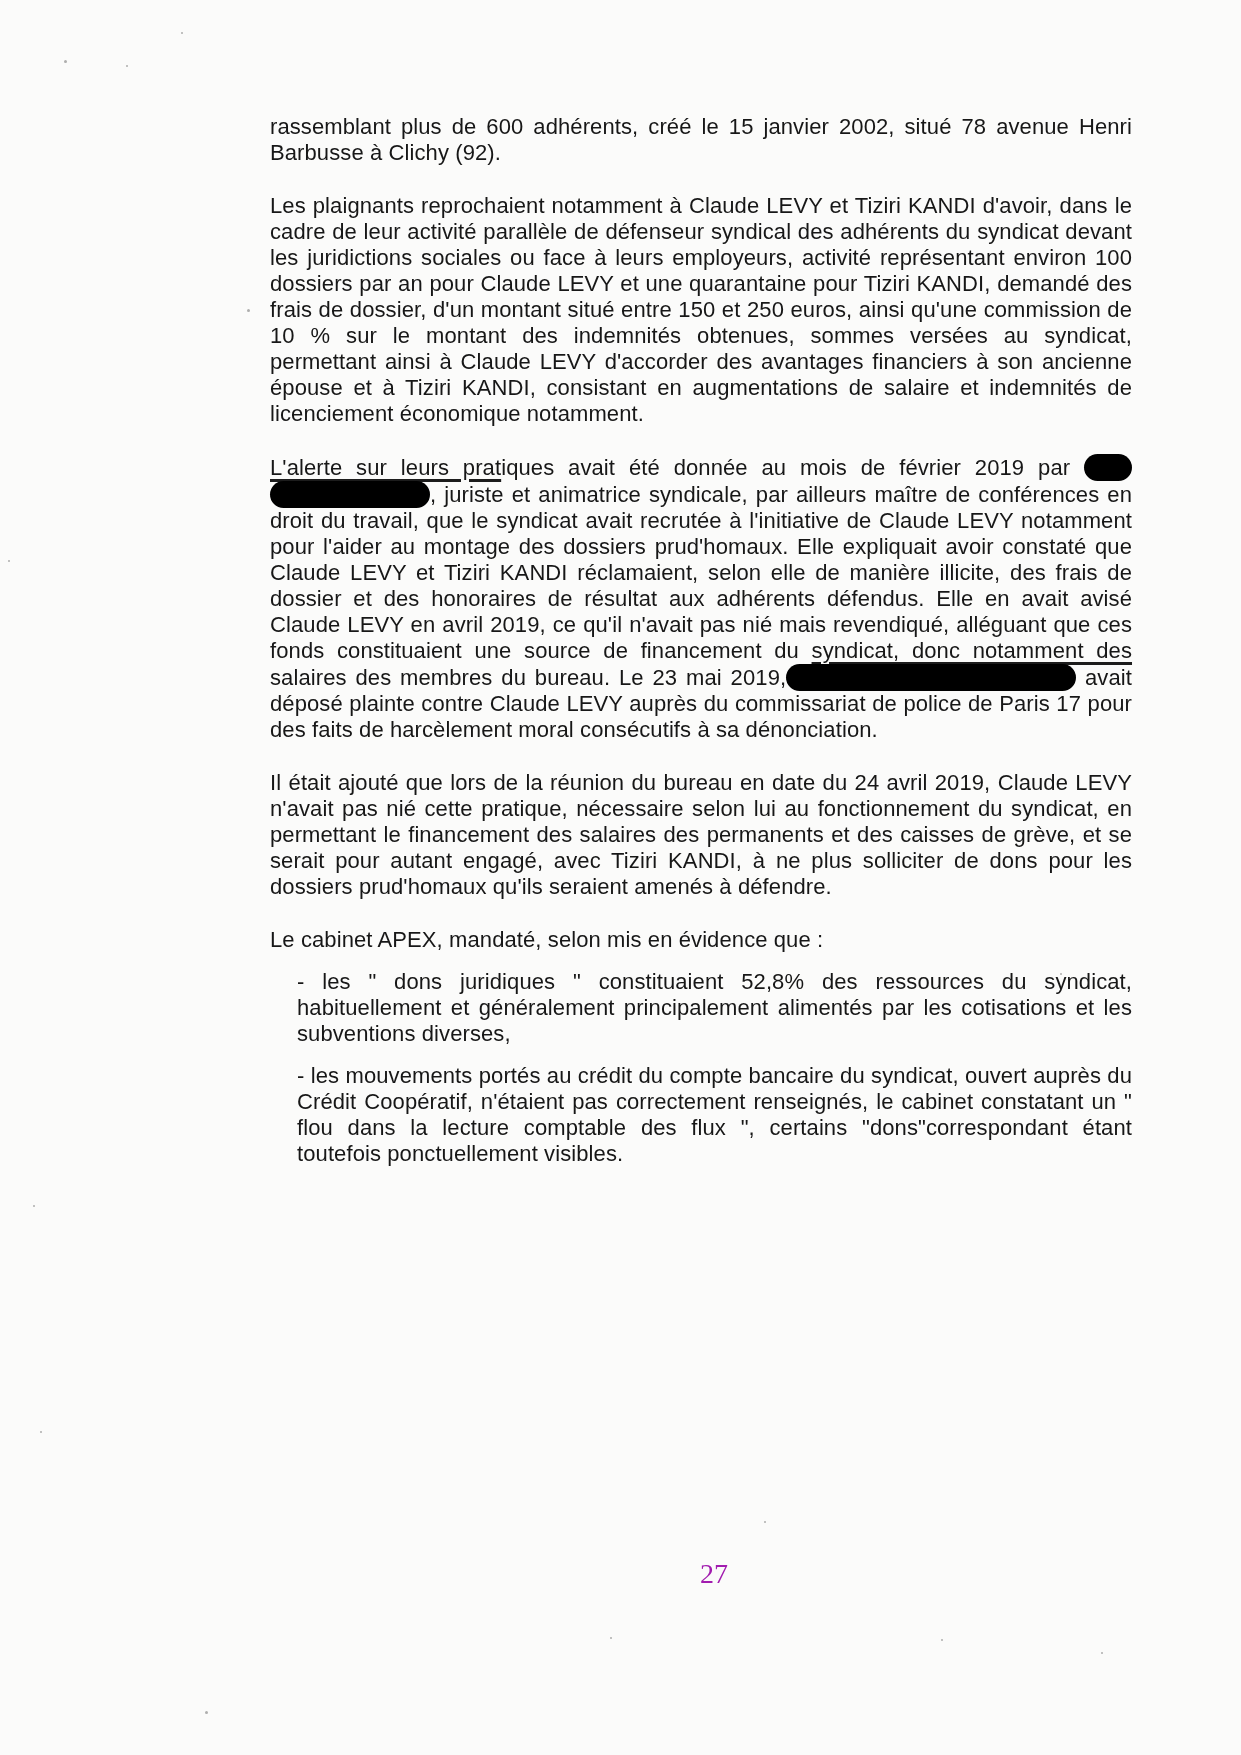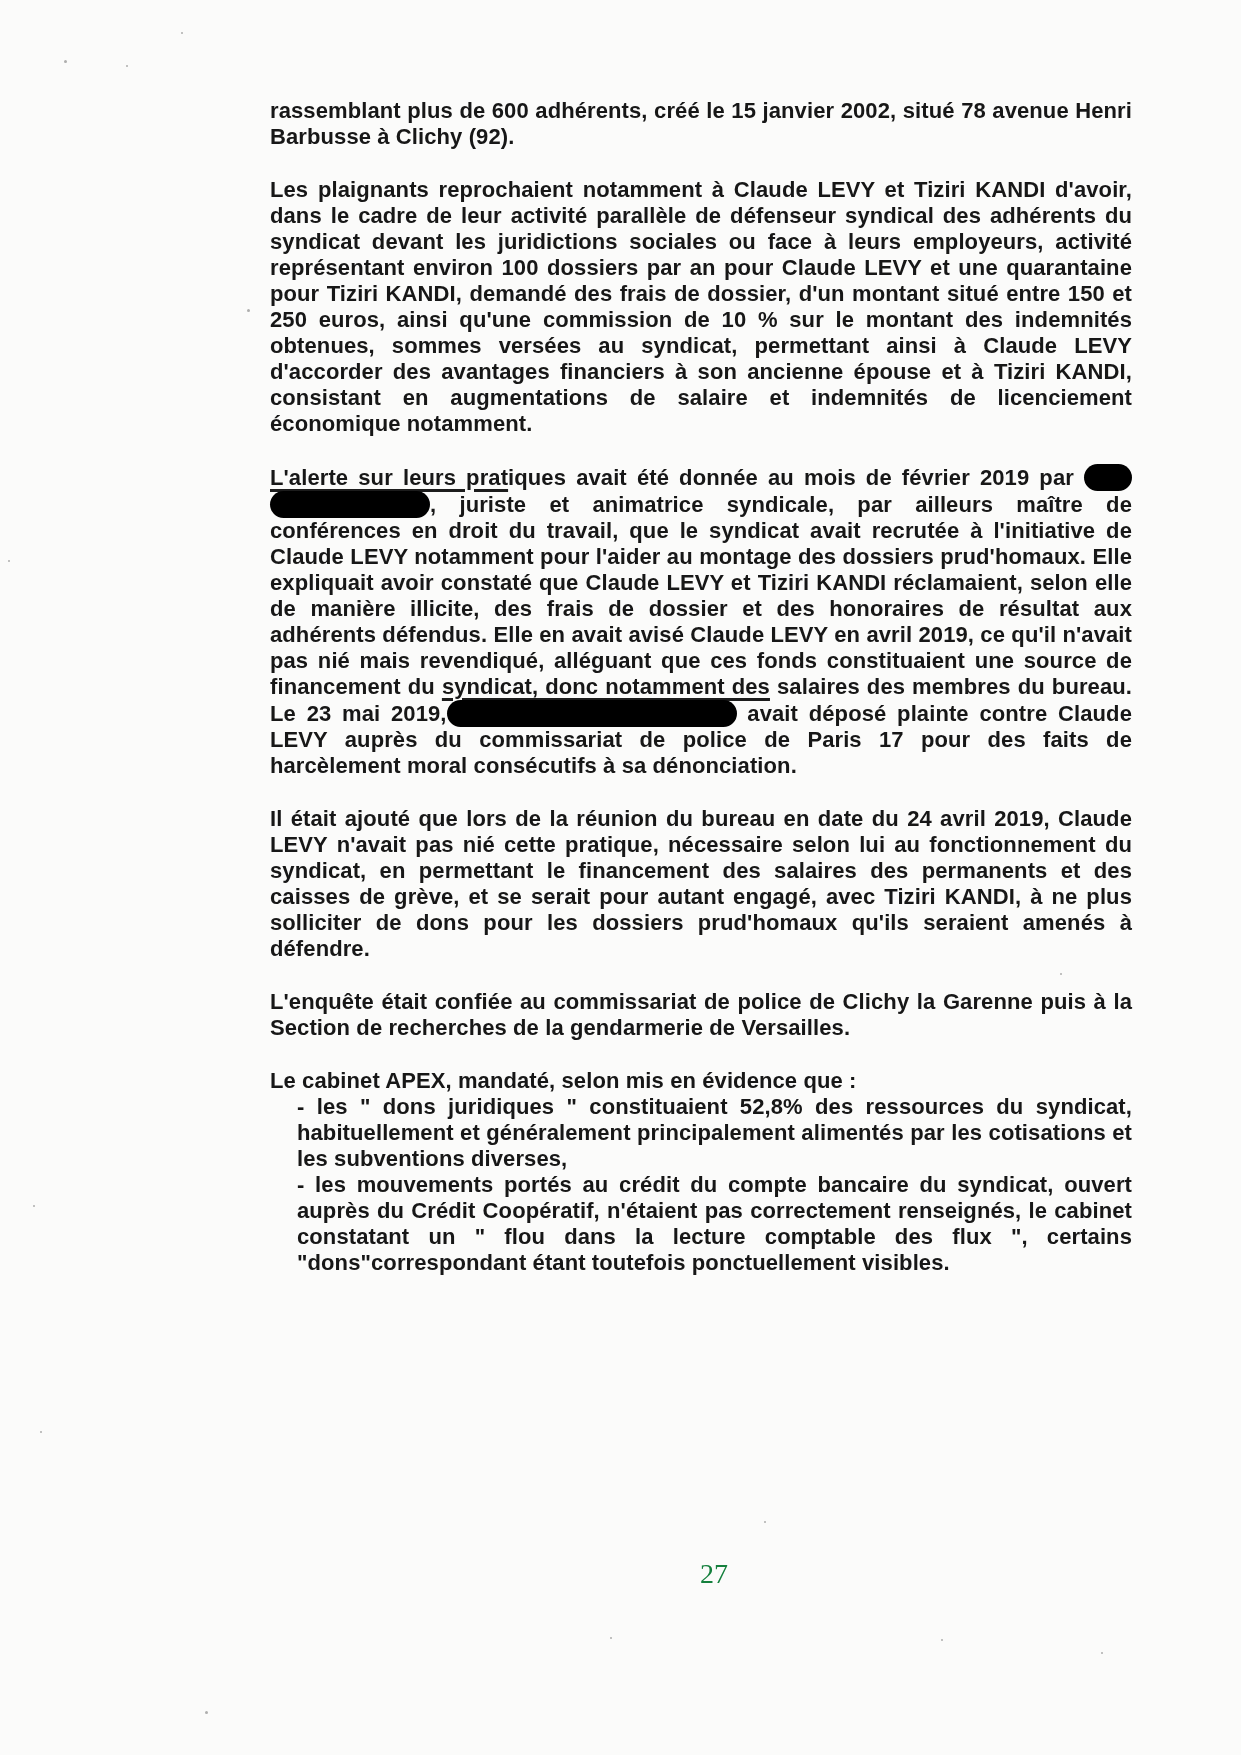--- a/index.html
+++ b/index.html
@@ -9,53 +9,52 @@
     position:relative;
     overflow:hidden;
     font-family:"Liberation Sans", sans-serif;
   }
   .page{position:absolute;inset:0;}
   .text-block{
     position:absolute;left:270px;top:98px;width:862px;
     font-size:22px;line-height:26px;color:#171717;
     text-align:justify;letter-spacing:0.1px;
   }
-  .text-block p{margin:0 0 27px 0;font-weight:bold;}
+  .text-block p{margin:16px 0 27px 0;}
   .text-block p.tight{margin-bottom:0;}
   .text-block p.indent{padding-left:27px;}
   .underline{
     text-decoration:underline;
     text-decoration-thickness:2.5px;
     text-underline-offset:4px;
     text-decoration-color:#1c1c1c;
   }
   .redact{
     display:inline-block;
     height:27px;border-radius:13.5px;
     background:#000;
     vertical-align:-6px;
   }
   .page-number{
     position:absolute;left:700px;top:1558px;
     font-family:"Liberation Serif", serif;
-    font-size:28px;color:#15803d;
+    font-size:28px;color:#a21caf;
     font-style:normal;
   }
   .speck{position:absolute;background:#6f6f6f;border-radius:50%;opacity:.55;}
 </style>
 </head>
 <body>
 
 <div class="page">
   <div class="text-block" id="text-block">
       <p>rassemblant plus de 600 adhérents, créé le 15 janvier 2002, situé 78 avenue Henri Barbusse à Clichy (92).</p>
       <p>Les plaignants reprochaient notamment à Claude LEVY et Tiziri KANDI d'avoir, dans le cadre de leur activité parallèle de défenseur syndical des adhérents du syndicat devant les juridictions sociales ou face à leurs employeurs, activité représentant environ 100 dossiers par an pour Claude LEVY et une quarantaine pour Tiziri KANDI, demandé des frais de dossier, d'un montant situé entre 150 et 250 euros, ainsi qu'une commission de 10 % sur le montant des indemnités obtenues, sommes versées au syndicat, permettant ainsi à Claude LEVY d'accorder des avantages financiers à son ancienne épouse et à Tiziri KANDI, consistant en augmentations de salaire et indemnités de licenciement économique notamment.</p>
       <p><span class="underline">L'alerte sur leurs prat</span>iques avait été donnée au mois de février 2019 par <span class="redact" style="width: 48px; background: rgb(0, 0, 0);"></span> <span class="redact" style="width: 160px; background: rgb(0, 0, 0);"></span>, juriste et animatrice syndicale, par ailleurs maître de conférences en droit du travail, que le syndicat avait recrutée à l'initiative de Claude LEVY notamment pour l'aider au montage des dossiers prud'homaux. Elle expliquait avoir constaté que Claude LEVY et Tiziri KANDI réclamaient, selon elle de manière illicite, des frais de dossier et des honoraires de résultat aux adhérents défendus. Elle en avait avisé Claude LEVY en avril 2019, ce qu'il n'avait pas nié mais revendiqué, alléguant que ces fonds constituaient une source de financement du <span class="underline">syndicat, donc notamment des</span> salaires des membres du bureau. Le 23 mai 2019,<span class="redact" style="width: 290px; background: rgb(0, 0, 0);"></span> avait déposé plainte contre Claude LEVY auprès du commissariat de police de Paris 17 pour des faits de harcèlement moral consécutifs à sa dénonciation.</p>
       <p>Il était ajouté que lors de la réunion du bureau en date du 24 avril 2019, Claude LEVY n'avait pas nié cette pratique, nécessaire selon lui au fonctionnement du syndicat, en permettant le financement des salaires des permanents et des caisses de grève, et se serait pour autant engagé, avec Tiziri KANDI, à ne plus solliciter de dons pour les dossiers prud'homaux qu'ils seraient amenés à défendre.</p>
-      <p>L'enquête était confiée au commissariat de police de Clichy la Garenne puis à la Section de recherches de la gendarmerie de Versailles.</p>
       <p class="tight">Le cabinet APEX, mandaté, selon mis en évidence que :</p>
       <p class="indent tight">- les " dons juridiques " constituaient 52,8% des ressources du syndicat, habituellement et généralement principalement alimentés par les cotisations et les subventions diverses,</p>
       <p class="indent">- les mouvements portés au crédit du compte bancaire du syndicat, ouvert auprès du Crédit Coopératif, n'étaient pas correctement renseignés, le cabinet constatant un " flou dans la lecture comptable des flux ", certains "dons"correspondant étant toutefois ponctuellement visibles.</p>
     </div>
   <div class="page-number">27</div>
 <div class="speck" style="left: 64px; top: 60px; width: 3px; height: 3px;"></div>
     <div class="speck" style="left: 126px; top: 65px; width: 2px; height: 2px;"></div>
     <div class="speck" style="left: 181px; top: 32px; width: 2px; height: 2px;"></div>
     <div class="speck" style="left: 247px; top: 309px; width: 3px; height: 3px;"></div>
     <div class="speck" style="left: 8px; top: 560px; width: 2px; height: 2px;"></div>

